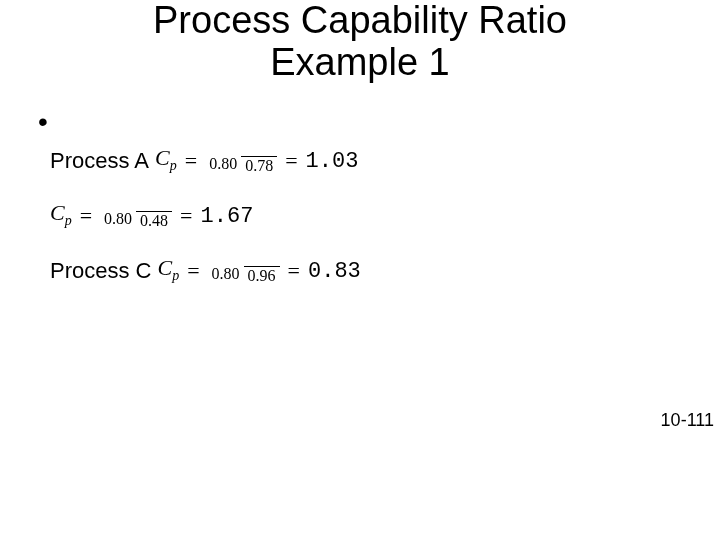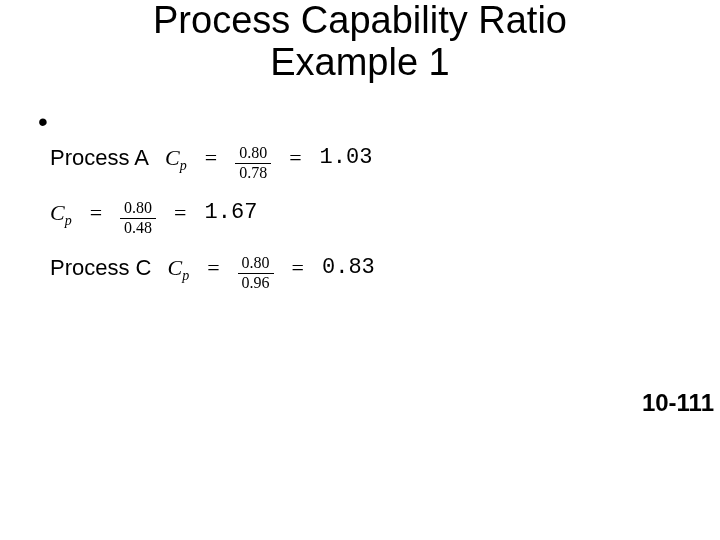--- a/index.html
+++ b/index.html
@@ -40,43 +40,43 @@
     position: absolute;
     left: 38px;
     top: 108px;
     font-size: 28px;
     line-height: 1;
   }
   .eq-row {
     position: absolute;
     left: 50px;
     display: flex;
-    align-items: flex-start;
+    align-items: flex-end;
     font-size: 22px;
-    gap: 16px;
+    gap: 6px;
   }
   .eq-row .lead { font-size: 22px; }
   .cp {
     font-family: "Cambria Math", "Times New Roman", serif;
     font-style: italic;
     font-size: 22px;
   }
   .cp sub {
     font-style: italic;
     font-size: 14px;
     vertical-align: sub;
   }
   .eq-sign {
     font-family: "Cambria Math", "Times New Roman", serif;
     font-size: 22px;
     padding: 0 2px;
   }
   .frac {
     display: inline-flex;
-    flex-direction: column;
+    flex-direction: row;
     align-items: center;
     font-family: "Cambria Math", "Times New Roman", serif;
     font-size: 16px;
     line-height: 1.05;
     vertical-align: middle;
   }
   .frac .num {
     padding: 0 4px 1px 4px;
   }
   .frac .den {
@@ -98,23 +98,23 @@
     font-size: 22px;
     line-height: 1.25;
   }
   .concl .inline-cp {
     font-style: italic;
   }
   .concl .inline-cp sub { font-style: italic; font-size: 14px; vertical-align: sub;}
   .pagenum {
     position: absolute;
     right: 6px;
-    bottom: 24px;
-    font-size: 24px;
-    font-weight: 700;
+    bottom: 10px;
+    font-size: 18px;
+    font-weight: 400;
   }
 </style>
 </head>
 <body>
 
 <div class="slide">
 
   <div class="title">
     <span>Process Capability Ratio</span><br>
     <span>Example 1</span>

